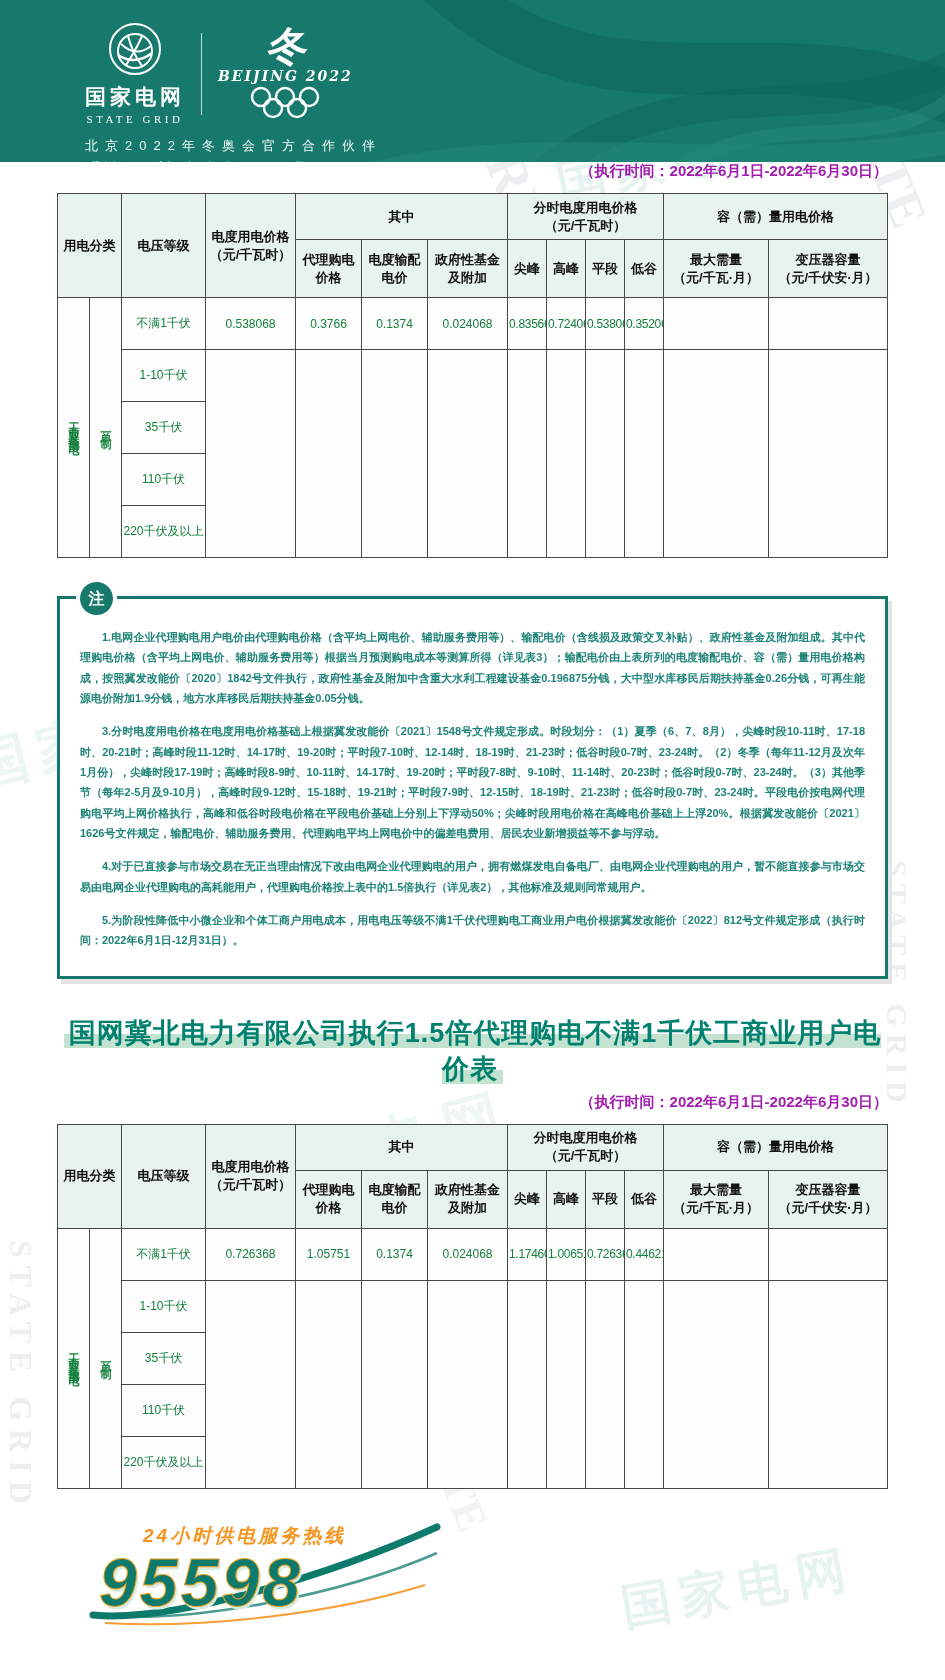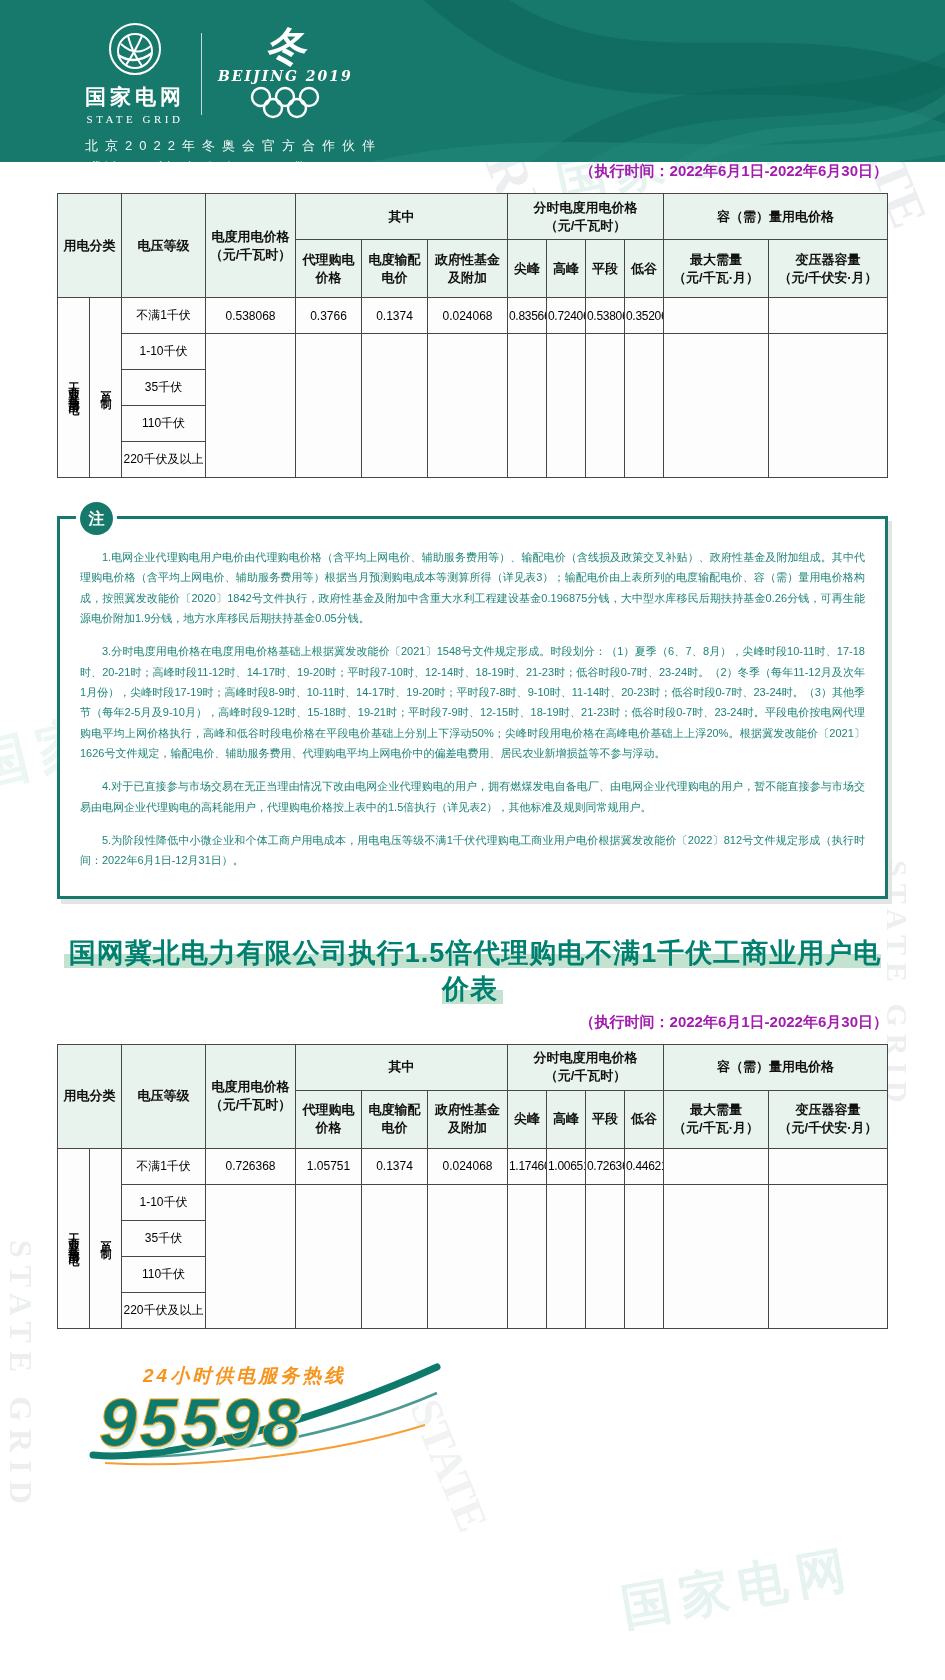--- a/index.html
+++ b/index.html
@@ -35,35 +35,35 @@
                color: #00806f; letter-spacing: 1px; }
   .tbl-title .hl { background: linear-gradient(180deg, transparent 55%, #c3e2d0 55%); padding: 0 5px; }
   .period { text-align: right; font-weight: bold; font-size: 15px; color: #a21caf; margin-bottom: 12px; }
 
   table.price-table { width: 100%; border-collapse: collapse; table-layout: fixed; background: #fcfdfc; }
   .price-table th, .price-table td { border: 1px solid #474747; text-align: center; vertical-align: middle;
                                      overflow: hidden; }
   .price-table thead th { background: #e8f3ed; font-size: 13px; font-weight: bold; color: #111; }
   .price-table thead tr:first-child th { height: 46px; }
   .price-table thead tr:last-child  th { height: 58px; }
-  .price-table tbody td { height: 36px; font-size: 12px; color: #000000; }
+  .price-table tbody td { height: 52px; font-size: 12px; color: #15803d; }
   .pre { white-space: pre-line; }
   td.volt { font-size: 12.5px; }
   td.val  { font-size: 12px; }
   td.tou  { font-size: 8px; padding: 0 1px; letter-spacing: -0.3px; }
   td.vertcell span { writing-mode: vertical-rl; text-orientation: upright; display: inline-block;
                      font-size: 11px; font-weight: bold; letter-spacing: 3px; }
 
   
   .notes { position: relative; border: 3px solid #17796c; margin-top: 38px; background: #fff;
            padding: 28px 20px 12px; box-shadow: 4px 5px 0 #e3e5e4; }
   .note-badge { position: absolute; top: -17px; left: 20px; width: 33px; height: 33px;
                 background: #17796c; border-radius: 50%; color: #fff; font-size: 16px; font-weight: bold;
                 line-height: 33px; text-align: center; box-shadow: 0 0 0 4px #ffffff; }
-  .notes p { margin: 0 0 13px; text-indent: 2em; color: #1f8478; font-size: 11px; font-weight: normal;
+  .notes p { margin: 0 0 13px; text-indent: 2em; color: #1f8478; font-size: 11px; font-weight: bold;
              line-height: 1.85; text-align: justify; }
 
   
   .hotline { position: relative; margin: 34px 0 0 42px; width: 340px; height: 130px; }
   .hotline-swoosh { position: absolute; top: -4px; left: -14px; }
   .hotline-label { position: relative; color: #f7941e; font-style: italic; font-weight: bold;
                    font-size: 19px; letter-spacing: 3px; margin-left: 44px; z-index: 2; }
   .hotline-number { position: relative; font-size: 68px; font-weight: 900; font-style: italic;
                     color: #0e7a6c; letter-spacing: 3px; line-height: 1.05; margin-top: -2px;
                     -webkit-text-stroke: 1px #f2a11b; text-shadow: 2px 3px 0 #d7ece4; z-index: 2; }
@@ -100,21 +100,21 @@
             <path d="M13,22 Q28,36 43,24" stroke="#ffffff" stroke-width="2" fill="none"></path>
             <path d="M20,14 Q24,30 34,44" stroke="#ffffff" stroke-width="2" fill="none"></path>
             <path d="M34,14 Q28,28 18,43" stroke="#ffffff" stroke-width="2" fill="none"></path>
           </svg>
           <div class="brand-cn">国家电网</div>
           <div class="brand-en">STATE GRID</div>
         </div>
         <div class="divider"></div>
         <div class="oly">
           <div class="dong-glyph">冬</div>
-          <div class="oly-title">BEIJING 2019</div>
+          <div class="oly-title">BEIJING 2022</div>
           <svg width="76" height="34" viewBox="0 0 76 34">
             <g stroke="#ffffff" stroke-width="2.4" fill="none">
               <circle cx="14" cy="11" r="9"></circle>
                 <circle cx="38" cy="11" r="9"></circle>
                 <circle cx="62" cy="11" r="9"></circle>
               <circle cx="26" cy="22" r="9"></circle>
                 <circle cx="50" cy="22" r="9"></circle>
             </g>
           </svg>
         </div>

